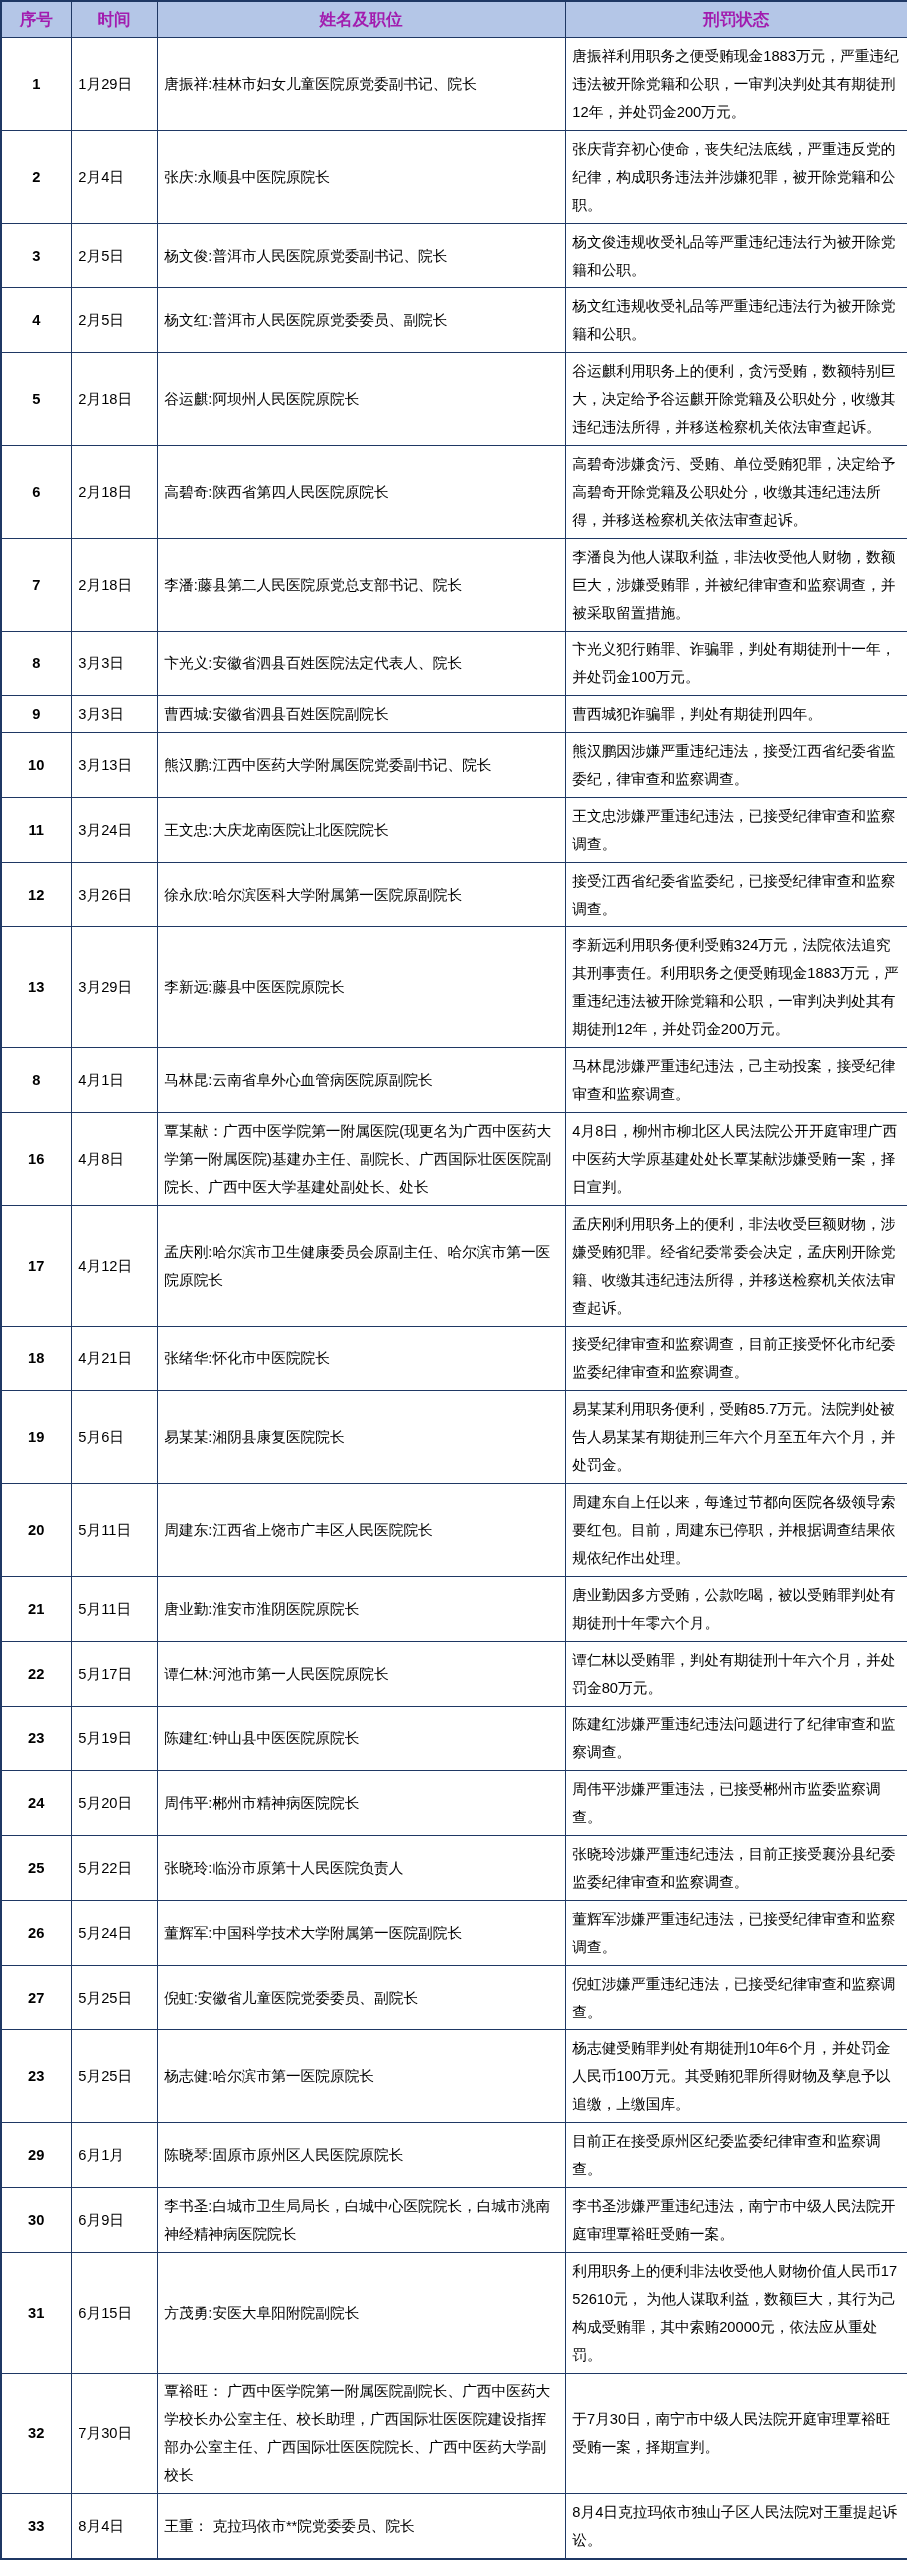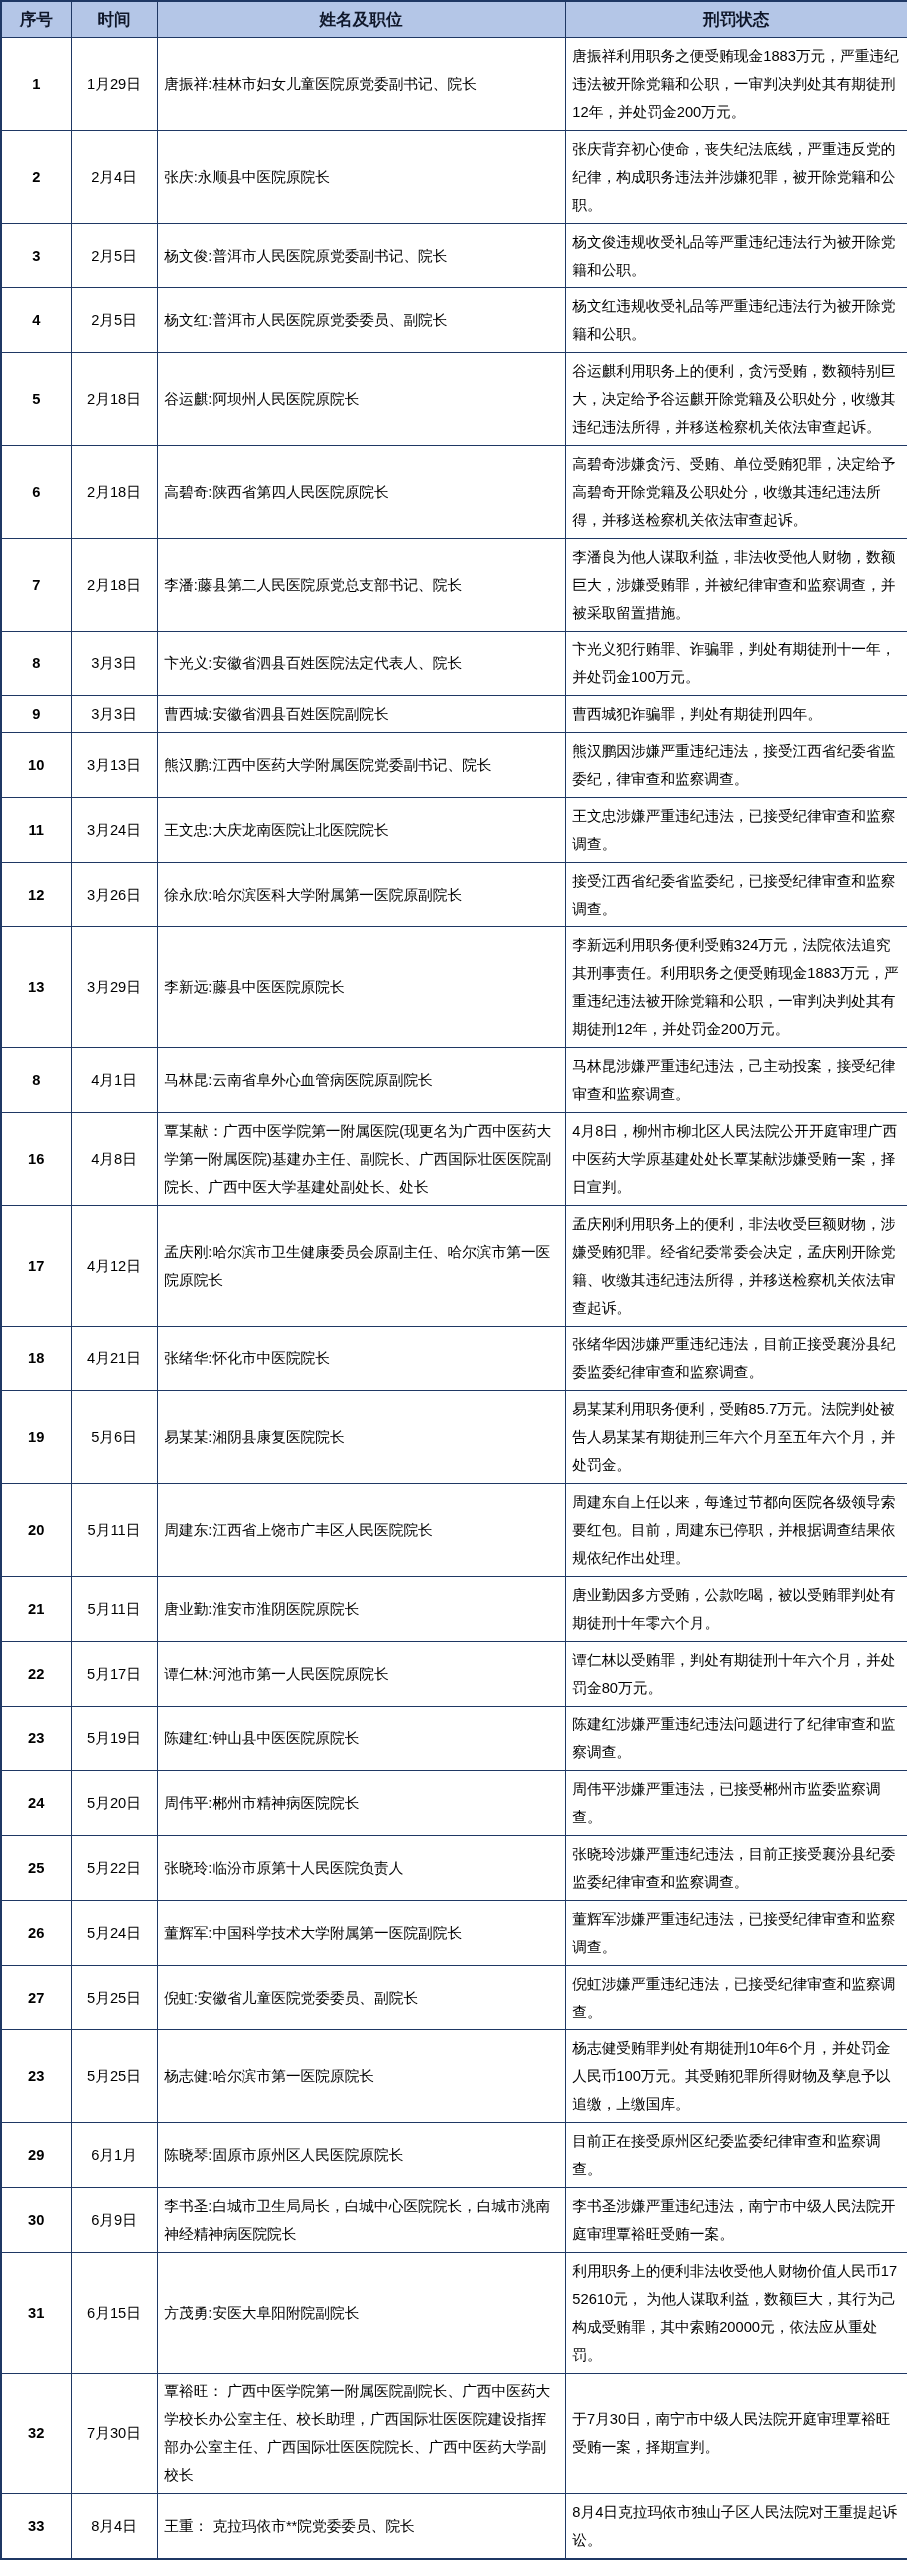--- a/index.html
+++ b/index.html
@@ -28,34 +28,34 @@
     border: 1.5px solid #1f3864;
     padding: 3.9px 6.8px;
     font-size: 14.7px;
     line-height: 28px;
     vertical-align: middle;
     word-break: break-all;
     overflow-wrap: break-word;
   }
   table.punish-table thead th {
     background: #b4c6e7;
-    color: #0f172a;
+    color: #a21caf;
     font-weight: bold;
     font-size: 16.6px;
     text-align: center;
     padding: 6.8px 3.9px;
     line-height: 21.5px;
   }
   td.cell-no {
     text-align: center;
     font-weight: bold;
     font-size: 15.6px;
   }
   td.cell-date {
-    text-align: center;
+    text-align: left;
     white-space: nowrap;
     padding-left: 2px;
     padding-right: 2px;
   }
   td.cell-name, td.cell-status {
     text-align: left;
   }
 </style>
 </head>
 <body>
@@ -187,21 +187,21 @@
     <td class="cell-no">17</td>
     <td class="cell-date">4月12日</td>
     <td class="cell-name">孟庆刚:哈尔滨市卫生健康委员会原副主任、哈尔滨市第一医院原院长</td>
     <td class="cell-status">孟庆刚利用职务上的便利，非法收受巨额财物，涉嫌受贿犯罪。经省纪委常委会决定，孟庆刚开除党籍、收缴其违纪违法所得，并移送检察机关依法审查起诉。</td>
   </tr>
 
   <tr>
     <td class="cell-no">18</td>
     <td class="cell-date">4月21日</td>
     <td class="cell-name">张绪华:怀化市中医院院长</td>
-    <td class="cell-status">张绪华因涉嫌严重违纪违法，目前正接受襄汾县纪委监委纪律审查和监察调查。</td>
+    <td class="cell-status">接受纪律审查和监察调查，目前正接受怀化市纪委监委纪律审查和监察调查。</td>
   </tr>
 
   <tr>
     <td class="cell-no">19</td>
     <td class="cell-date">5月6日</td>
     <td class="cell-name">易某某:湘阴县康复医院院长</td>
     <td class="cell-status">易某某利用职务便利，受贿85.7万元。法院判处被告人易某某有期徒刑三年六个月至五年六个月，并处罚金。</td>
   </tr>
 
   <tr>

